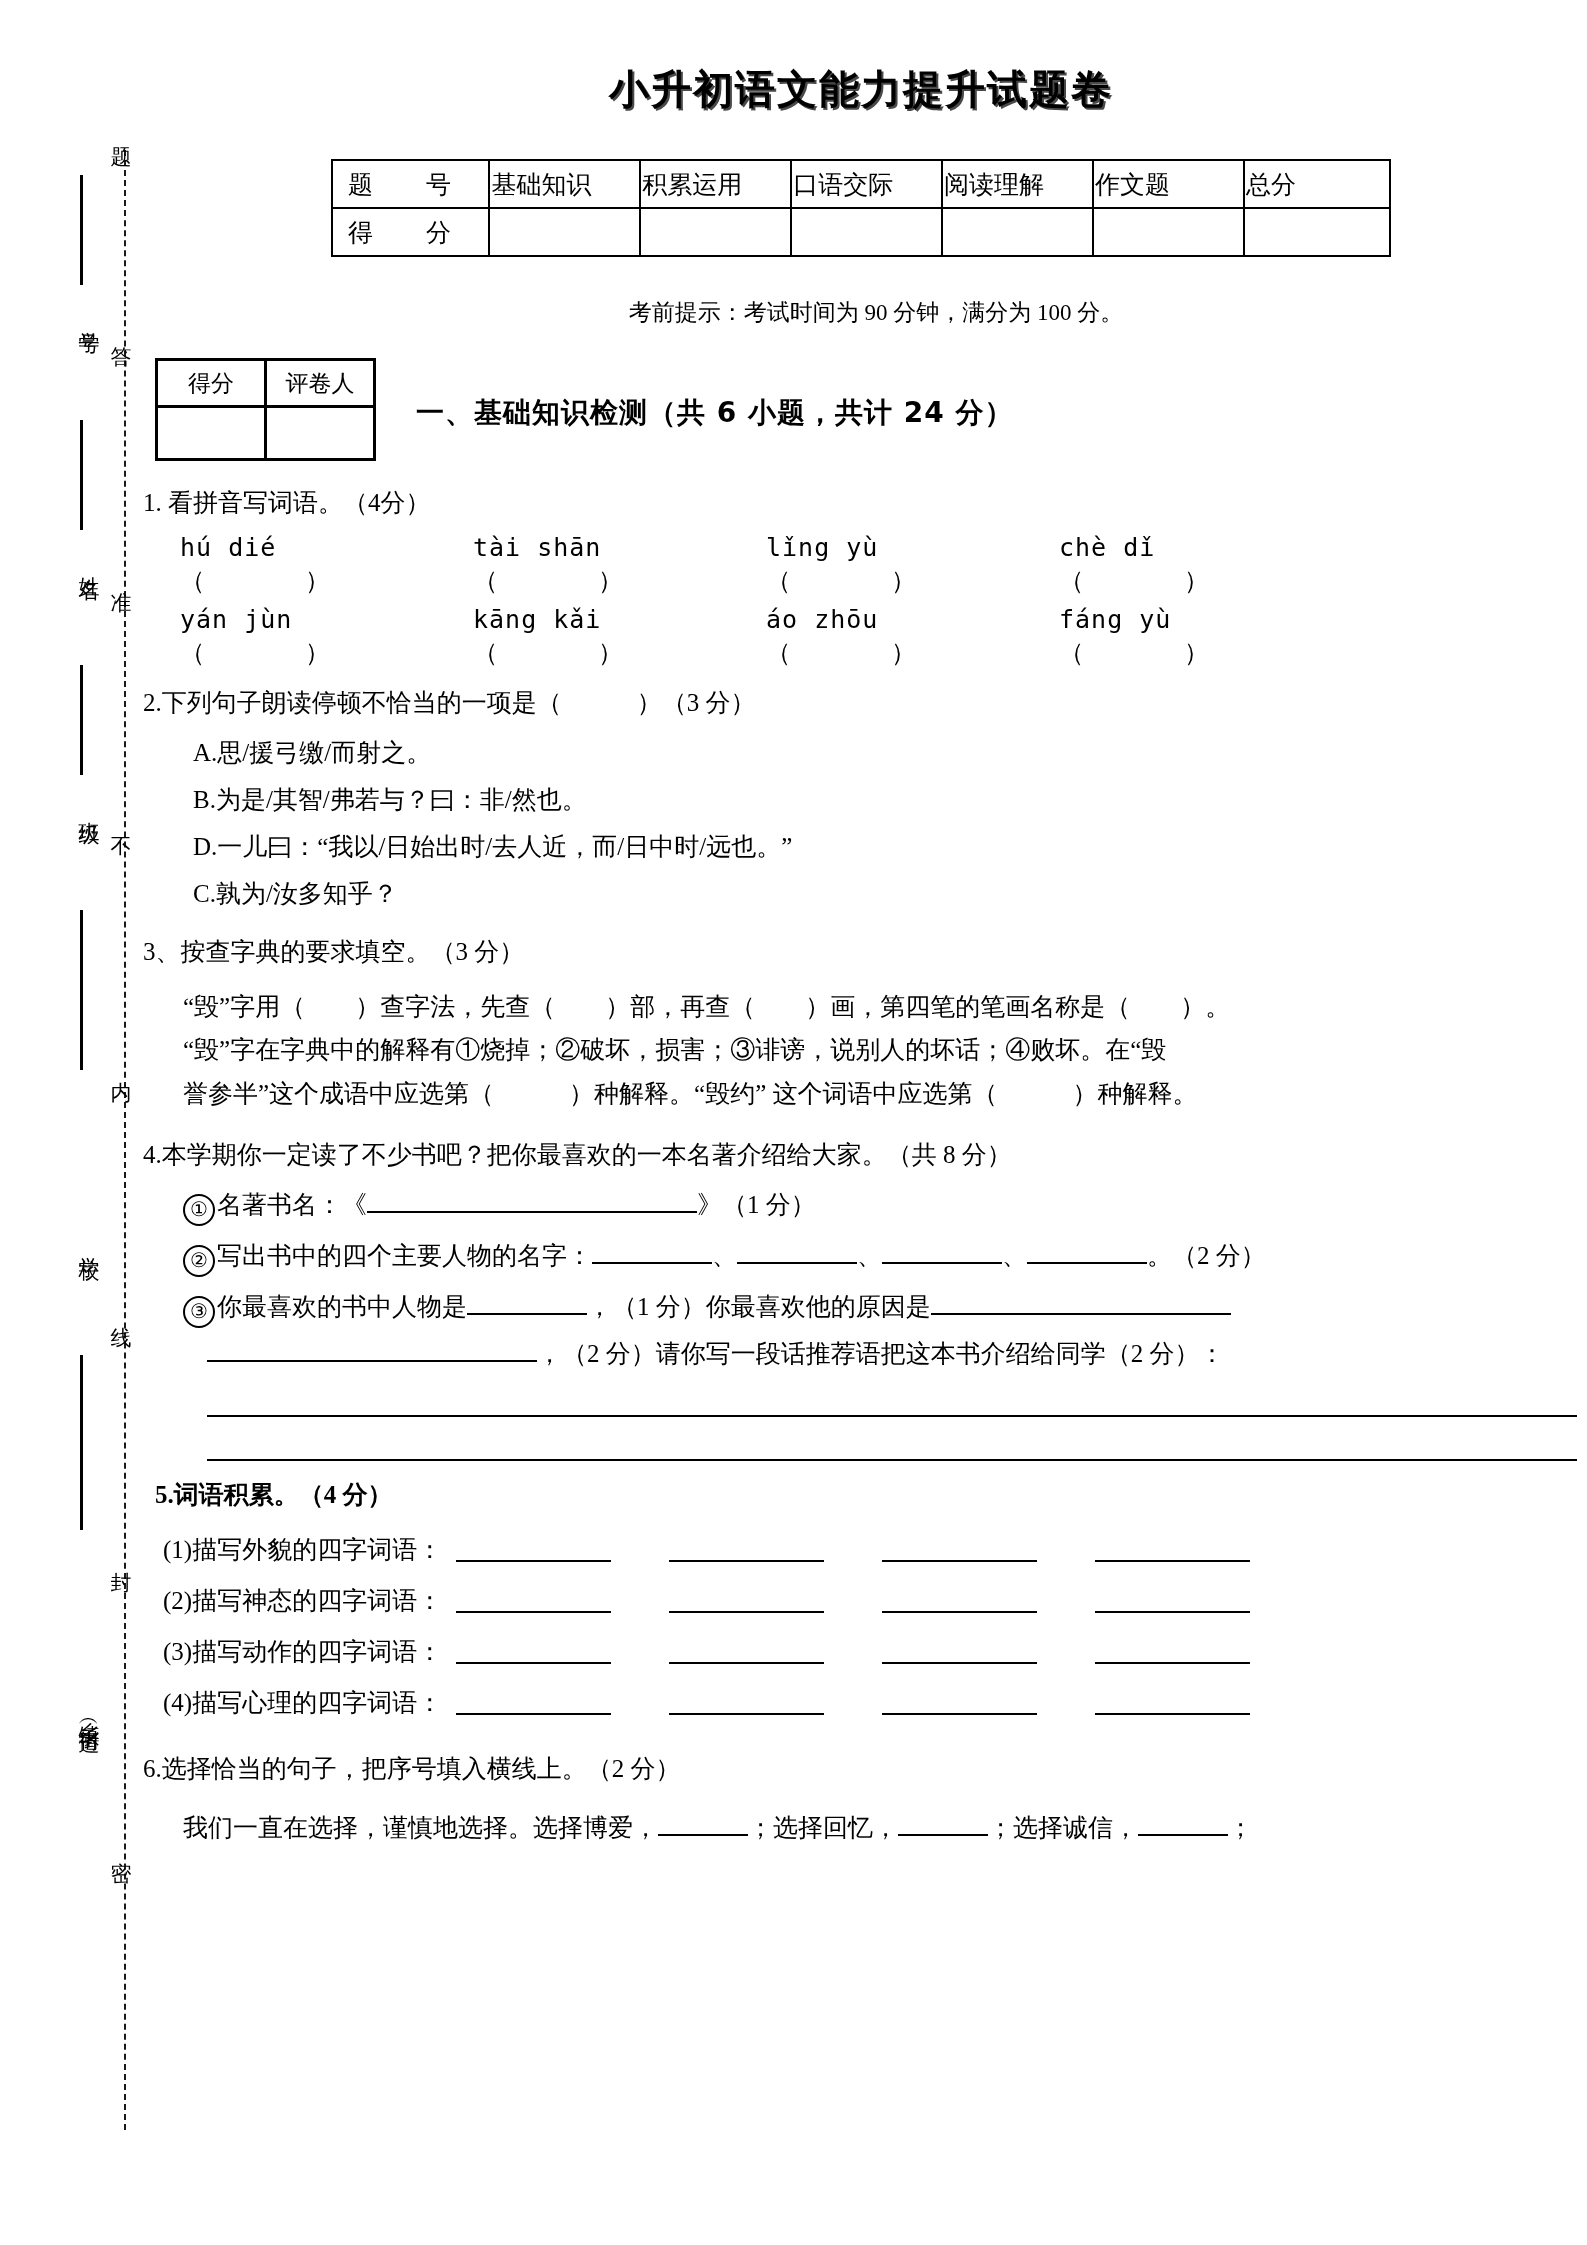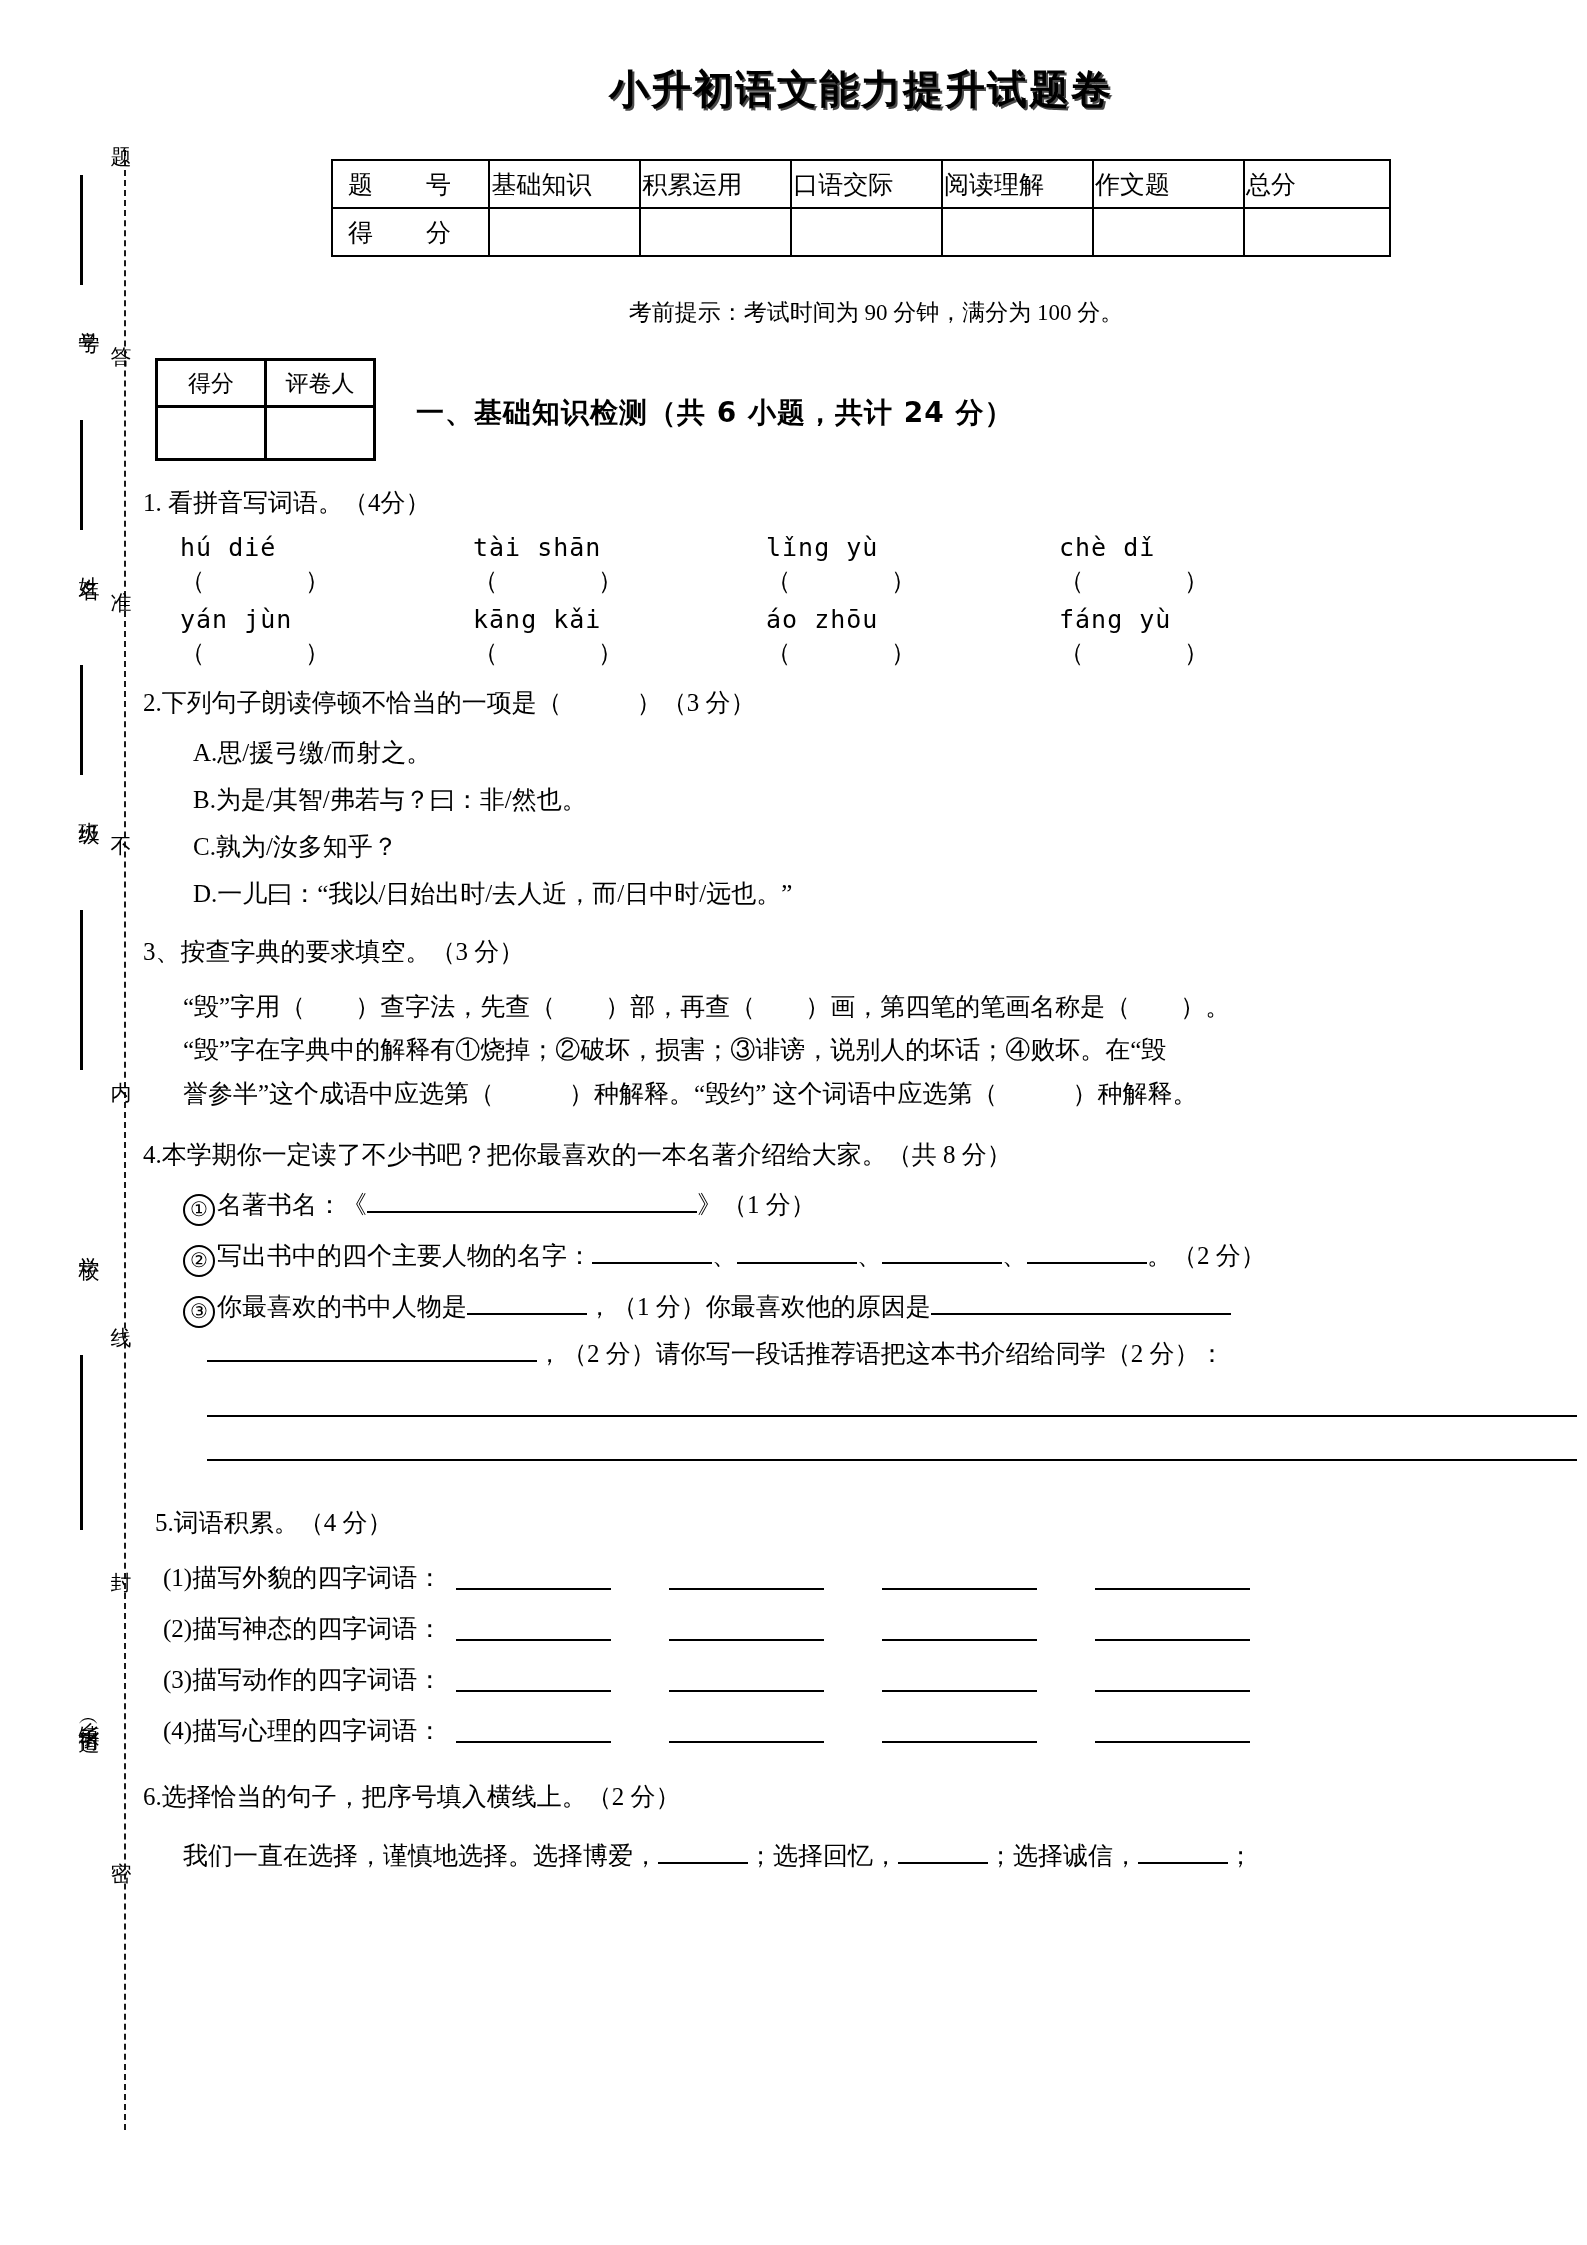--- a/index.html
+++ b/index.html
@@ -310,22 +310,22 @@
         <div class="cell">（　　　　）</div>
         <div class="cell">（　　　　）</div>
         <div class="cell">（　　　　）</div>
         <div class="cell">（　　　　）</div>
       </div>
     </div>
 
     <div class="q" style="margin-top:14px;">2.下列句子朗读停顿不恰当的一项是（　　　）（3 分）</div>
     <div class="opt">A.思/援弓缴/而射之。</div>
     <div class="opt">B.为是/其智/弗若与？曰：非/然也。</div>
+    <div class="opt">D.一儿曰：“我以/日始出时/去人近，而/日中时/远也。”</div>
     <div class="opt">C.孰为/汝多知乎？</div>
-    <div class="opt">D.一儿曰：“我以/日始出时/去人近，而/日中时/远也。”</div>
 
     <div class="q" style="margin-top:22px;">3、按查字典的要求填空。（3 分）</div>
     <div class="q q-indent" style="margin-top:15px;">
       <span>“毁”字用（</span><span>　　</span><span>）查字法，先查（</span><span>　　</span><span>）部，再查（</span><span>　　</span><span>）画，第四笔的笔画名称是（</span><span>　　</span><span>）。</span>
     </div>
     <div class="q q-indent" style="margin-top:4px;">“毁”字在字典中的解释有①烧掉；②破坏，损害；③诽谤，说别人的坏话；④败坏。在“毁</div>
     <div class="q q-indent" style="margin-top:4px;">
       <span>誉参半”这个成语中应选第（</span><span>　　　</span><span>）种解释。“毁约” 这个词语中应选第（</span><span>　　　</span><span>）种解释。</span>
     </div>
 
@@ -338,21 +338,21 @@
     </div>
     <div class="q q-indent" style="margin-top:10px;">
       <span class="circ">③</span><span>你最喜欢的书中人物是</span><span class="blank-u u-120"></span><span>，（1 分）你最喜欢他的原因是</span><span class="blank-u u-300"></span>
     </div>
     <div class="q" style="margin-top:6px;padding-left:72px;">
       <span class="blank-u u-330"></span><span>，（2 分）请你写一段话推荐语把这本书介绍给同学（2 分）：</span>
     </div>
     <div class="longline"></div>
     <div class="longline"></div>
 
-    <div class="q" style="margin-top:42px;padding-left:20px;">5.词语积累。（4 分）</div>
+    <div class="q" style="margin-top:14px;padding-left:20px;font-weight:bold;">5.词语积累。（4 分）</div>
     <div class="wordrow">
       <span class="lab">(1)描写外貌的四字词语：</span>
       <span class="slots">
         <span class="slot"></span>
         <span class="slot"></span>
         <span class="slot"></span>
         <span class="slot"></span>
       </span>
     </div>
     <div class="wordrow">

